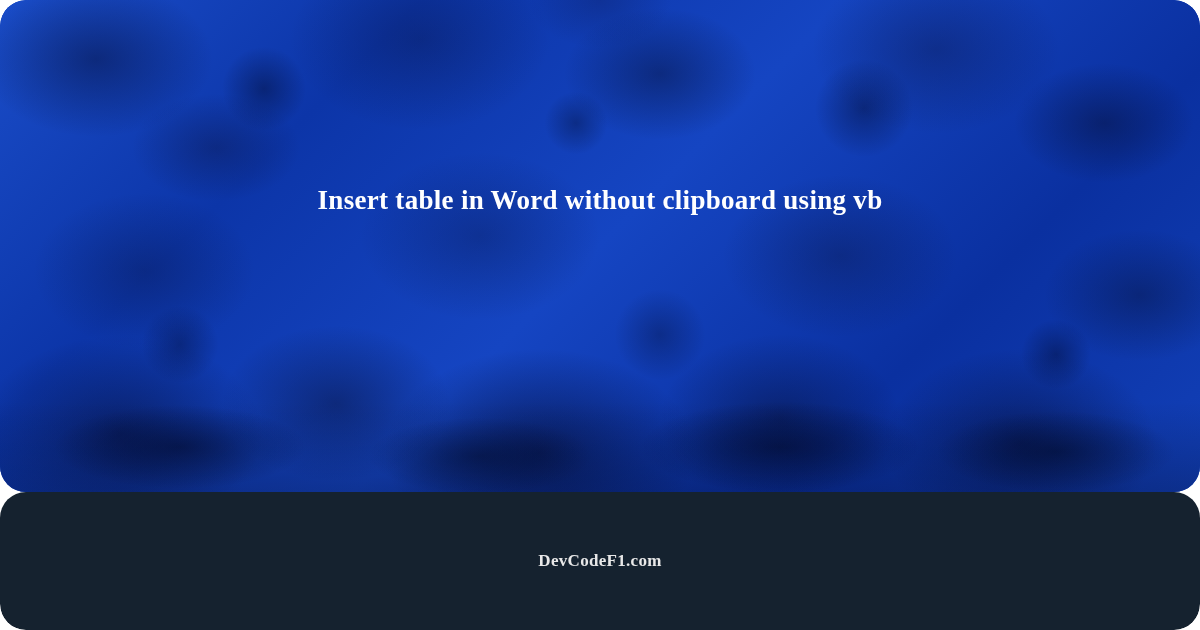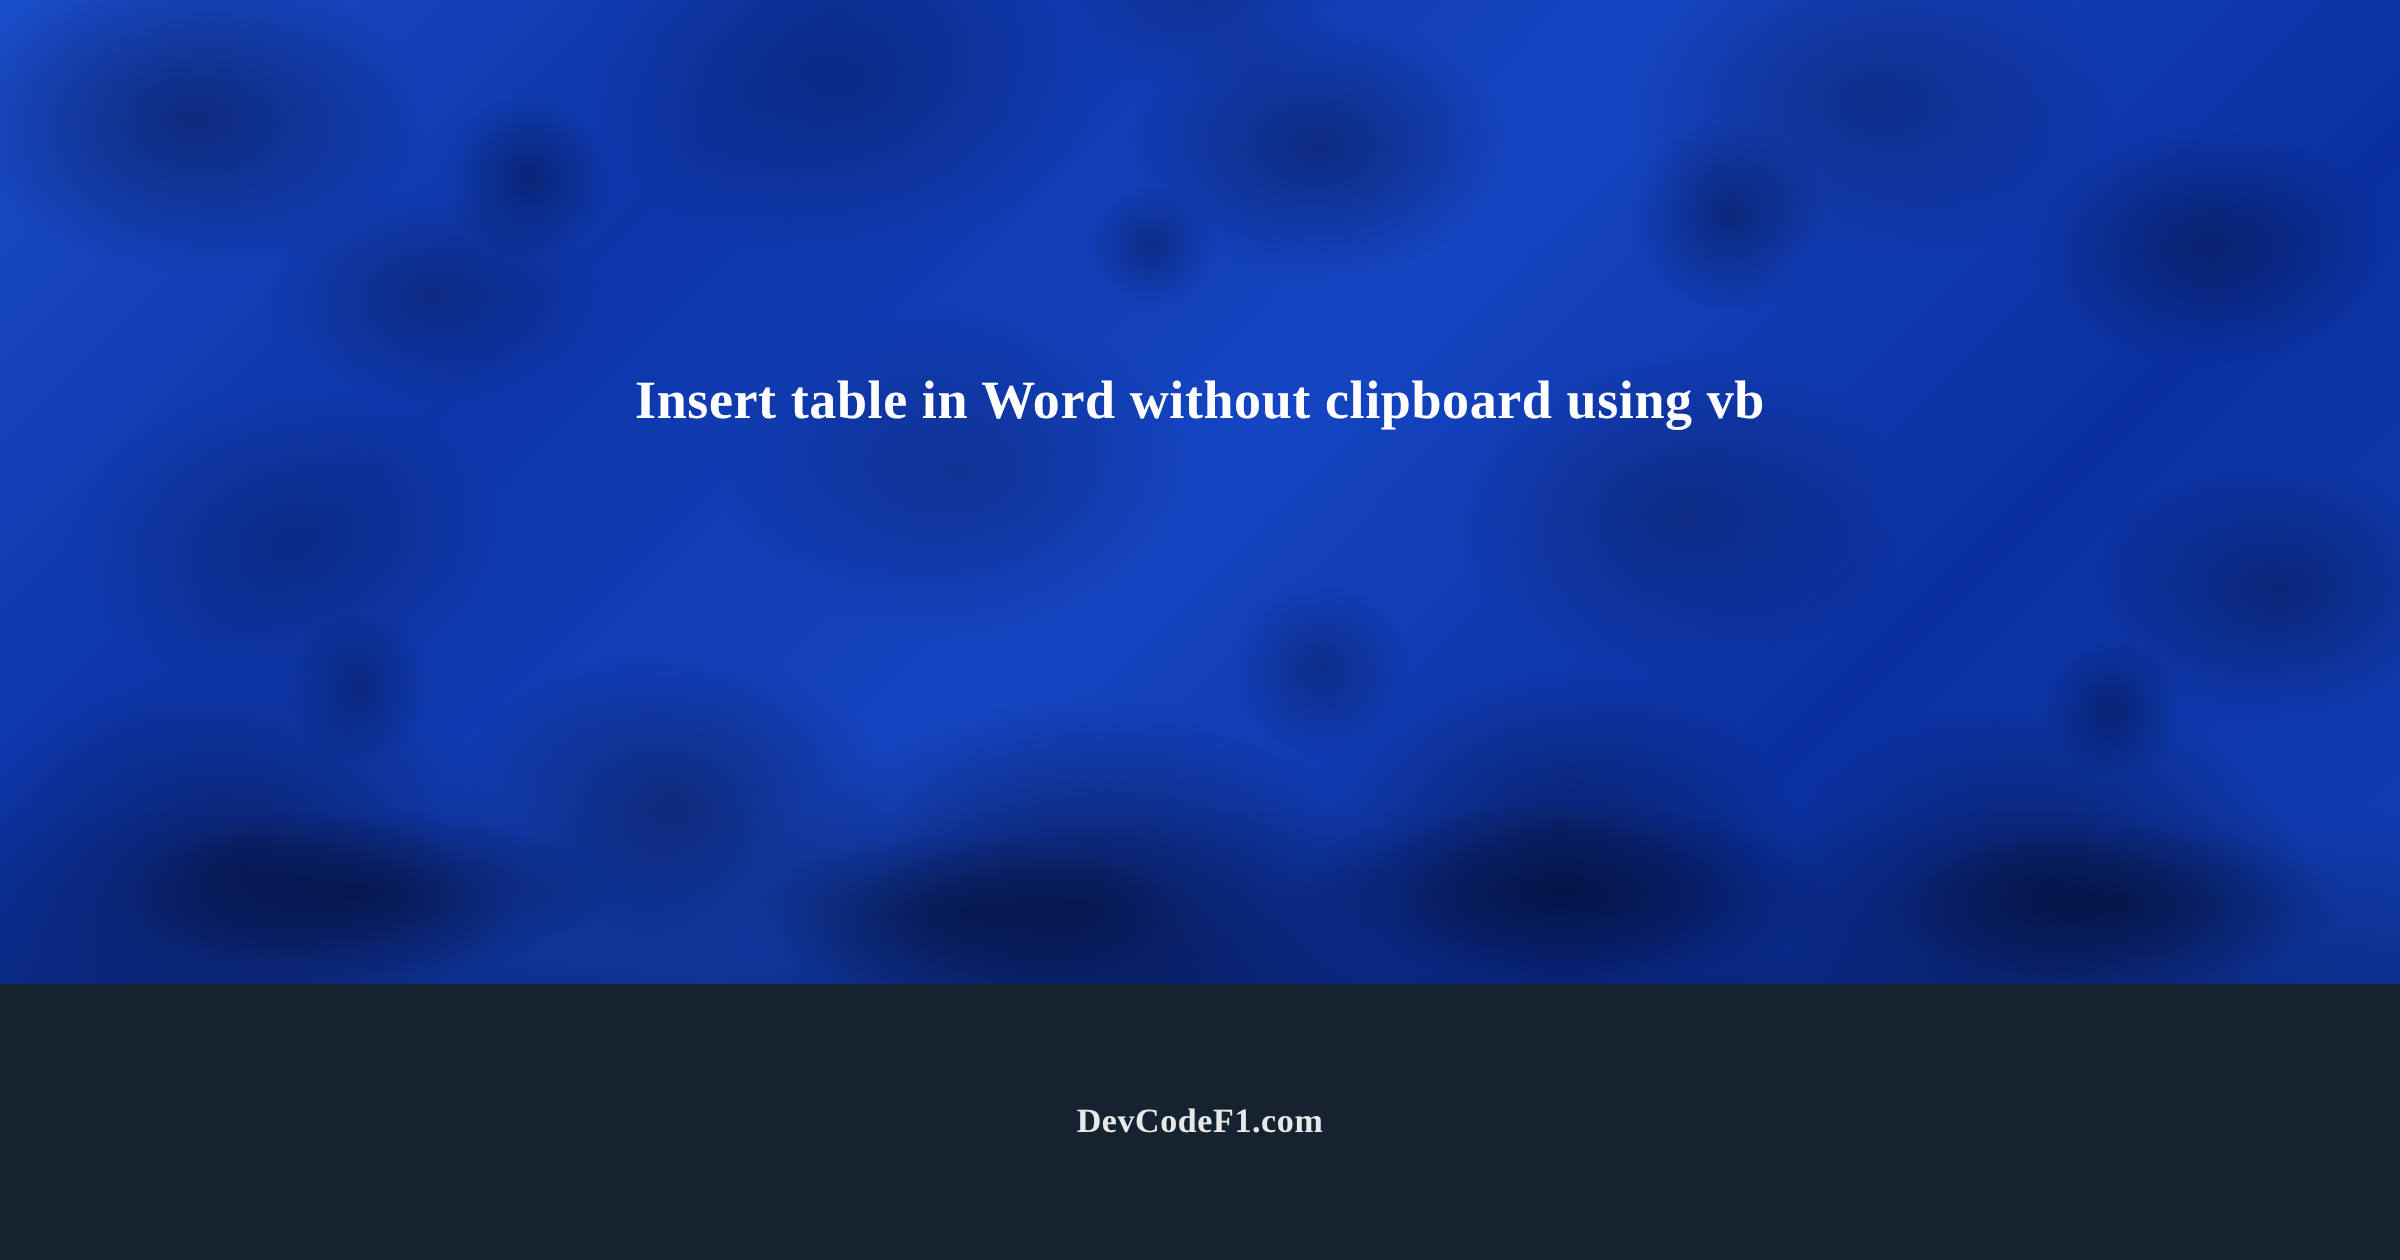--- a/index.html
+++ b/index.html
@@ -1,18 +1,19 @@
 <!DOCTYPE html>
 <html><head>
   <meta charset="utf-8">
   <style>
     * {
       margin: 0;
       padding: 0;
       box-sizing: border-box;
+      border-radius: 26px;
     }
     
     body {
       width: 1200px;
       height: 630px;
       font-family: Georgia, 'Times New Roman', serif;
       overflow: hidden;
       display: flex;
       flex-direction: column;
     }

